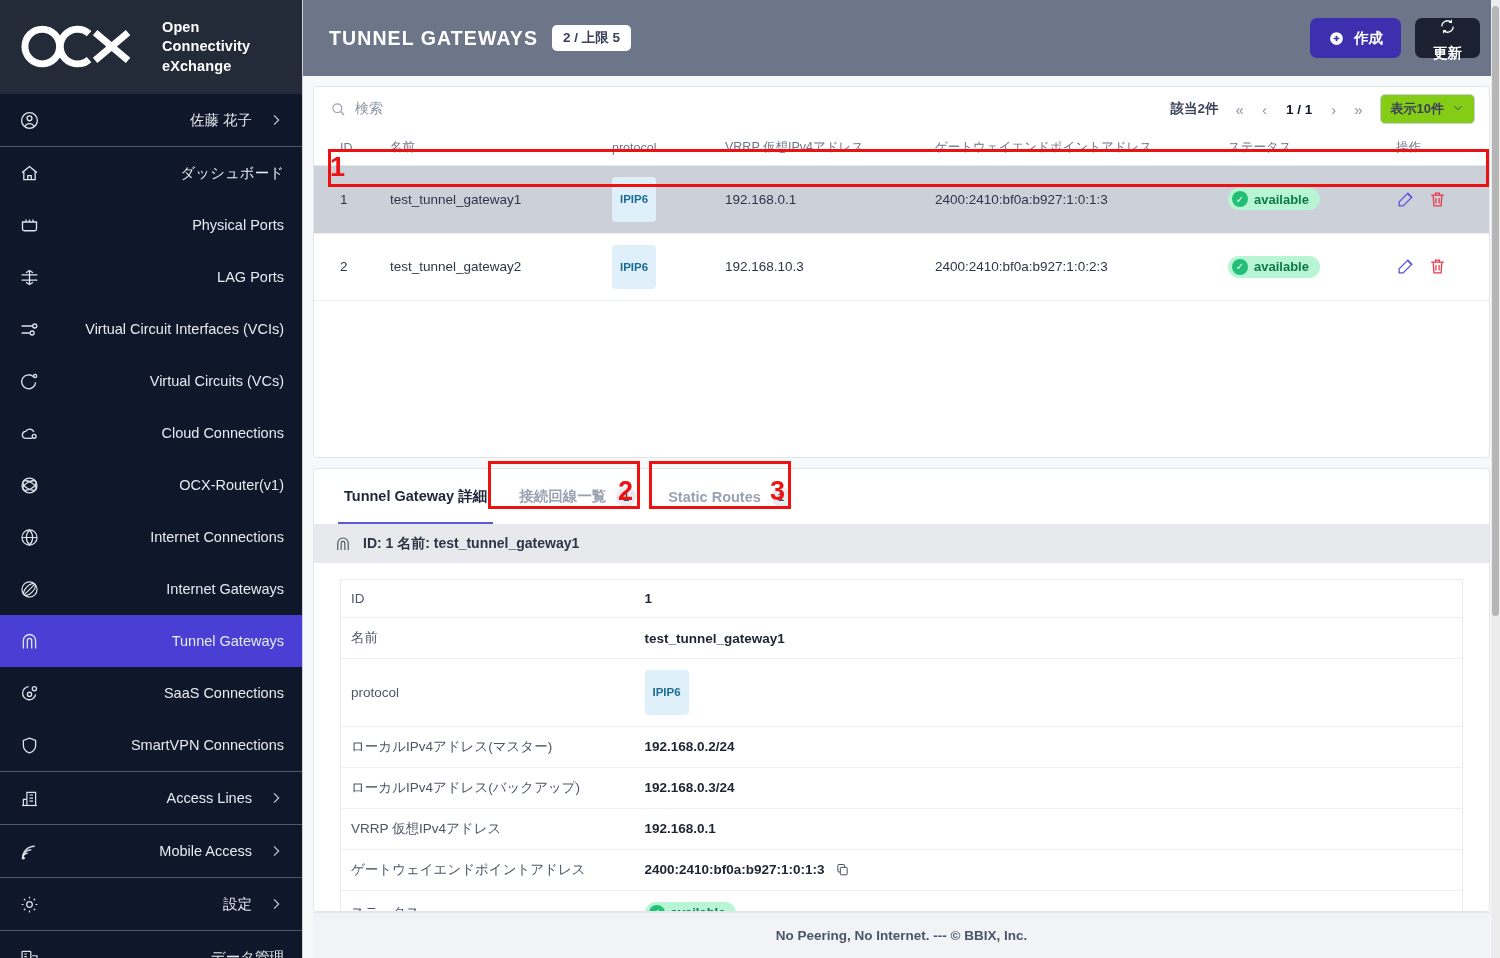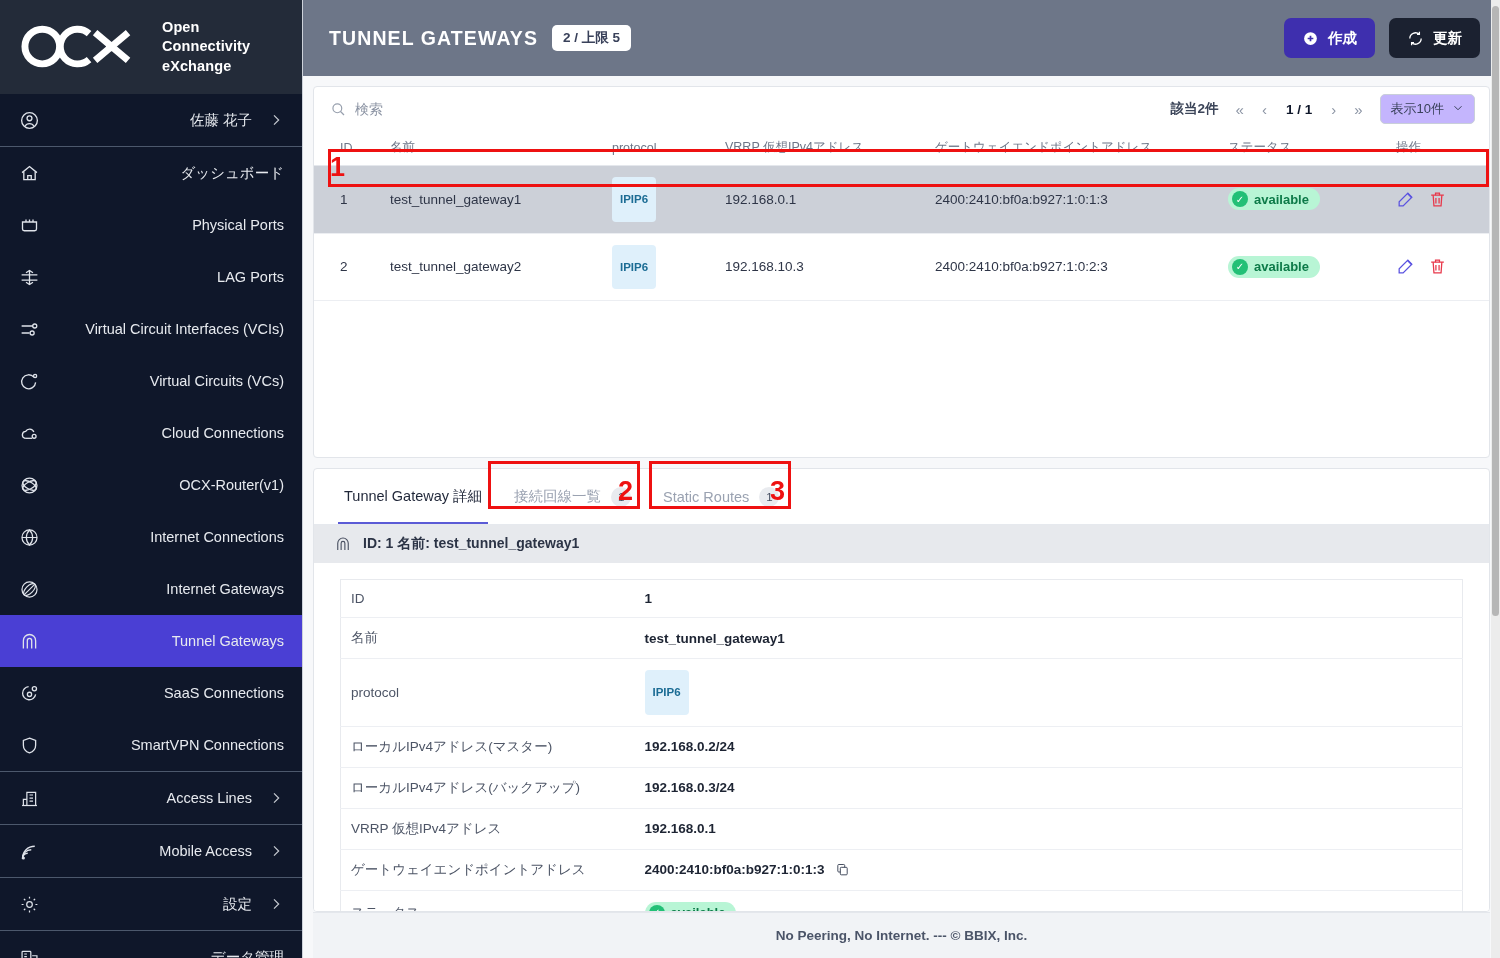--- a/index.html
+++ b/index.html
@@ -94,21 +94,21 @@
   .topbar-spacer { flex: 1 1 auto; }
   .btn {
     display: inline-flex; align-items: center; gap: 9px;
     border: none; border-radius: 7px;
     padding: 0 18px; height: 40px;
     font-size: 14.5px; font-weight: bold;
     color: #fff; cursor: pointer;
     font-family: inherit;
   }
   .btn-create { background: #3e2fae; }
-  .btn-refresh { background: #1b2130; }
+  .btn-refresh { background: #1b2130; flex-direction: column; }
   .btn svg { width: 17px; height: 17px; display: block; }
 
   
   .table-card {
     margin: 10px 10px 0 10px;
     background: #ffffff;
     border: 1px solid #e2e5ea;
     border-radius: 4px;
     flex: 0 0 372px;
     display: flex; flex-direction: column;
@@ -118,39 +118,39 @@
     display: flex; align-items: center;
     height: 44px; flex: 0 0 44px;
     padding: 0 14px 0 16px;
     gap: 10px;
   }
   .search-wrap { display: flex; align-items: center; gap: 9px; }
   .search-wrap svg { width: 16px; height: 16px; color: #98a0ae; display:block; }
   .search-input {
     border: none; outline: none;
     font-size: 14px; color: #0c4a6e;
-    font-family: Liberation Sans, sans-serif;
+    font-family: Liberation Mono, monospace;
     width: 230px; background: transparent;
   }
   .search-input::placeholder { color: #8b93a3; }
   .toolbar-spacer { flex: 1 1 auto; }
   .count-text { font-size: 13.5px; color: #3c4559; font-weight: bold; }
   .pager { display: flex; align-items: center; gap: 4px; color: #5a6375; }
   .pager button {
     background: none; border: none; cursor: pointer;
     color: #8a93a3; font-size: 15px; padding: 3px 7px; line-height: 1;
     font-family: inherit;
   }
   .pager .page-num { font-size: 13.5px; color: #0f172a; font-weight: bold; padding: 0 8px; }
   .per-page {
     display: inline-flex; align-items: center; gap: 8px;
     border: 1px solid #c9cfd9; border-radius: 5px;
     height: 30px; padding: 0 10px;
-    font-size: 13px; color: #39415a; font-weight: normal;
-    cursor: pointer; background: #c4b5fd;
+    font-size: 13px; color: #39415a; font-weight: bold;
+    cursor: pointer; background: #84cc16;
   }
   .per-page svg { width: 12px; height: 12px; }
 
   table.grid { width: 100%; border-collapse: collapse; table-layout: fixed; }
   table.grid th {
     text-align: left;
     font-size: 12.5px; font-weight: normal;
     color: #6d7688;
     padding: 8px 6px 9px 6px;
     border-bottom: 1px solid #e4e7ec;
@@ -208,21 +208,21 @@
   }
   .tabs {
     display: flex; align-items: stretch;
     height: 56px; flex: 0 0 56px;
     border-bottom: 1px solid #e6e9ee;
     padding-left: 14px;
   }
   .tab {
     display: flex; align-items: center; gap: 10px;
     padding: 0 16px;
-    font-size: 14.5px; font-weight: normal;
+    font-size: 14.5px; font-weight: bold;
     color: #9aa2b1; cursor: pointer;
     position: relative;
   }
   .tab.active { color: #1f2638; }
   .tab.active::after {
     content: ""; position: absolute;
     left: 10px; right: 10px; bottom: 0; height: 2.5px;
     background: #5b5bd6;
   }
   .tab-count {

